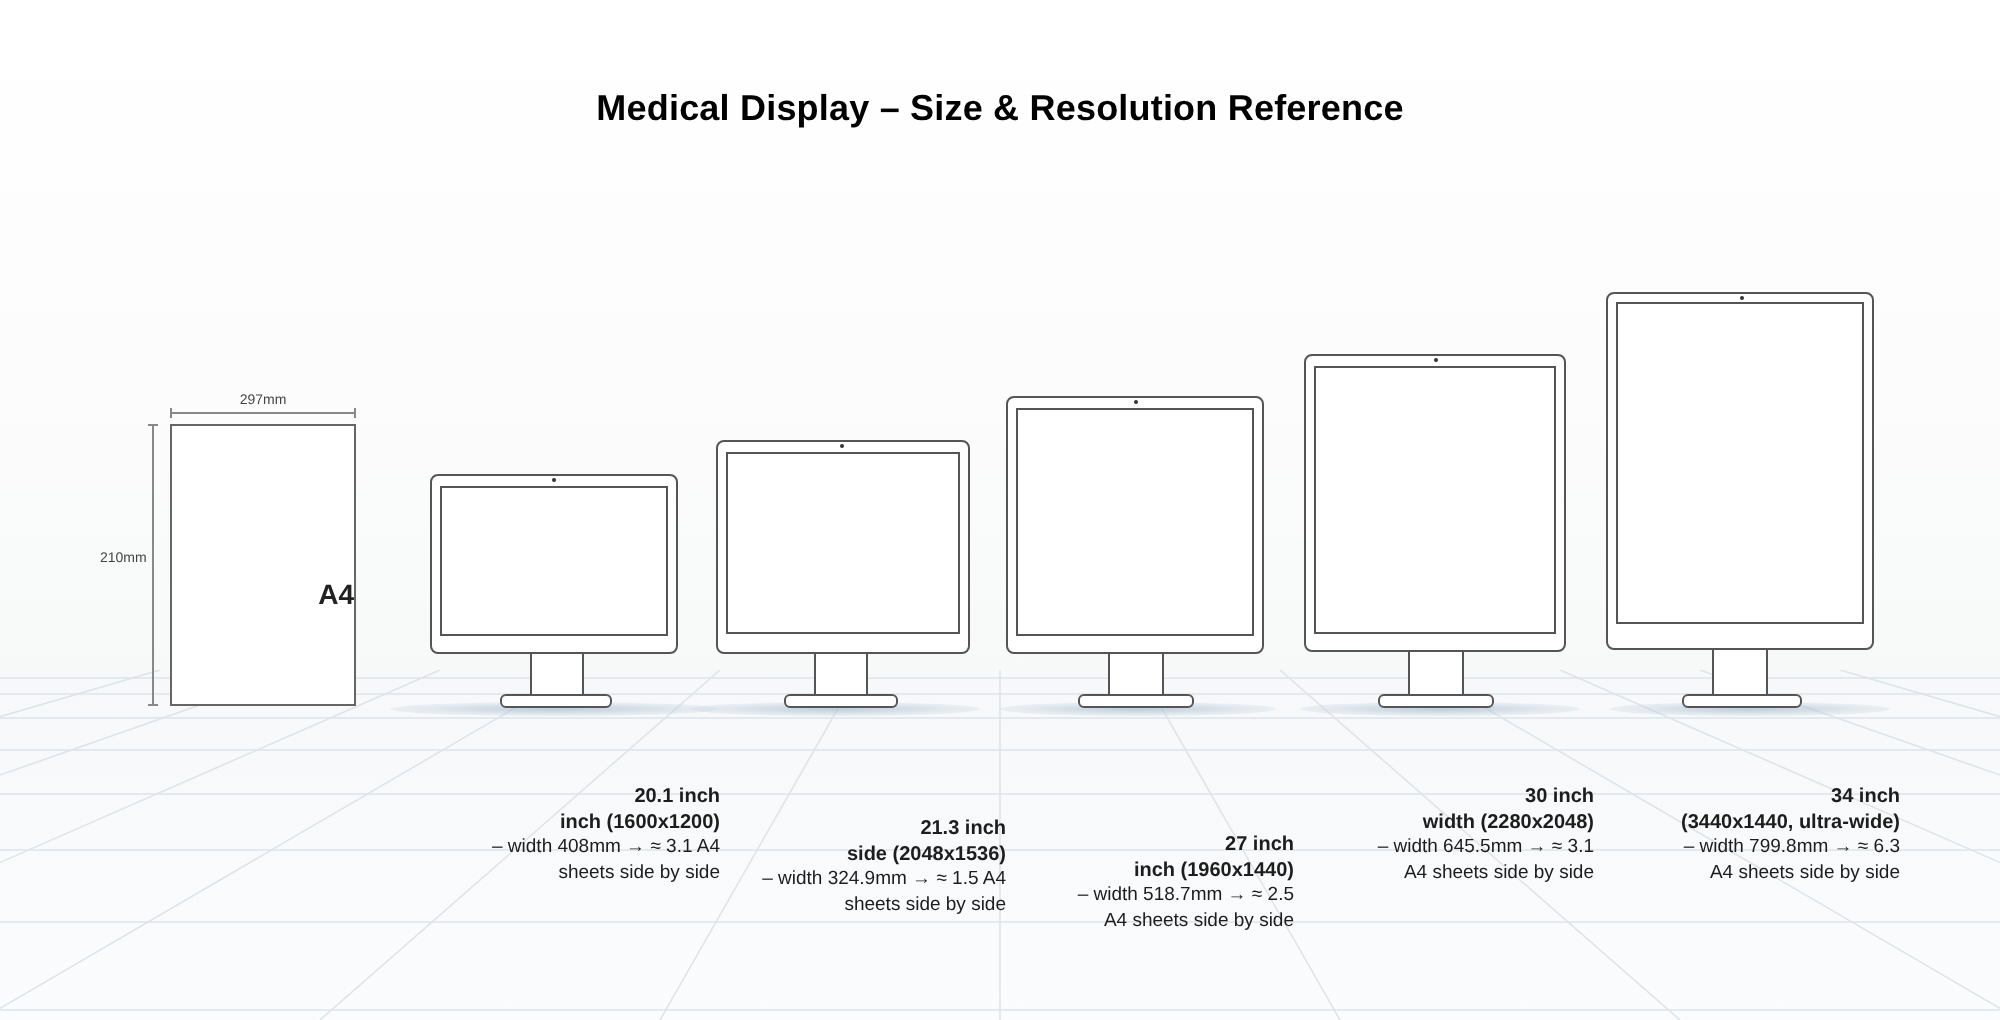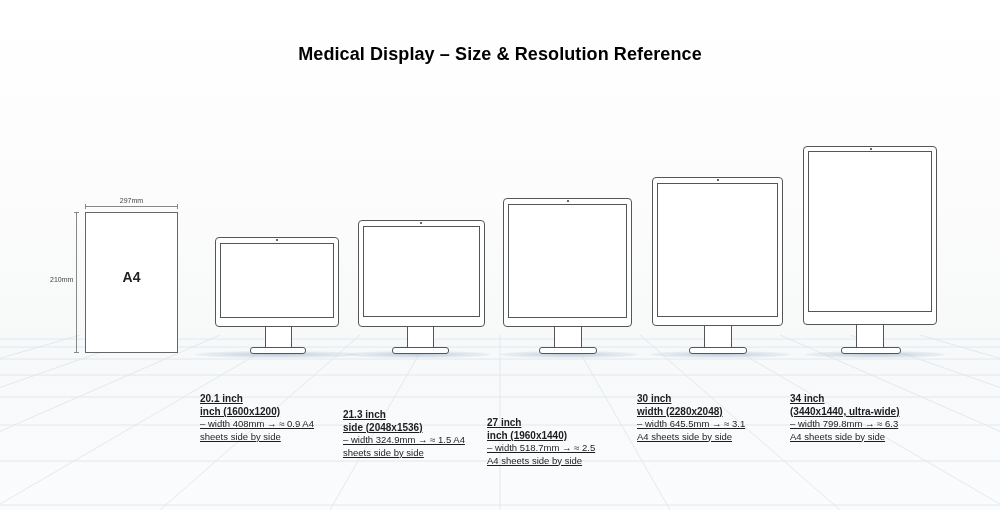--- a/index.html
+++ b/index.html
@@ -21,21 +21,21 @@
   .title {
     position:absolute; left:0; top:44px; width:1000px; text-align:center;
     font-size:18px; font-weight:bold; color:#000000; letter-spacing:0.1px;
   }
   
   .a4 {
     position:absolute; left:85px; top:212px; width:93px; height:141px;
     border:1px solid #666; background:#fff; box-sizing:border-box;
   }
   .a4-label {
-    position:absolute; left:0; top:56px; width:100%; text-align:center;
+    position:absolute; left:0; top:76px; width:100%; text-align:right;
     font-size:14px; font-weight:bold; color:#222;
   }
   .dim-h {
     position:absolute; left:85px; top:206px; width:93px; height:1px; background:#888;
   }
   .dim-h::before, .dim-h::after {
     content:""; position:absolute; top:-2px; width:1px; height:5px; background:#888;
   }
   .dim-h::before { left:0; } .dim-h::after { right:0; }
   .dim-h-label {
@@ -67,22 +67,22 @@
   .m-cam {
     position:absolute; width:2px; height:2px; border-radius:50%; background:#333;
   }
   .m-neck {
     position:absolute; border-left:1.5px solid #555; border-right:1.5px solid #555; background:#fff; box-sizing:border-box;
   }
   .m-base {
     position:absolute; height:7px; border:1.5px solid #555; border-radius:3px; background:#fff; box-sizing:border-box;
   }
   .caption {
-    position:absolute; top:393px; width:160px; text-align:left;
-    font-size:9.5px; line-height:12.5px; color:#1d1d1d;text-decoration:underline;
+    position:absolute; top:393px; width:160px; text-align:right;
+    font-size:9.5px; line-height:12.5px; color:#1d1d1d;
   }
   .caption .c-title { font-weight:bold; font-size:10px; }
   .caption .c-res { font-weight:bold; font-size:10px; }
 </style>
 </head>
 <body>
 
 <div class="bg-sky"></div>
 
 <div class="floor">
@@ -164,21 +164,21 @@
   <div class="m-frame" style="left:803px; top:146px; width:134px; height:179px;"></div>
   <div class="m-screen" style="left:808px; top:151px; width:124px; height:161px;"></div>
   <div class="m-cam" style="left:870px; top:148px;"></div>
   <div class="m-neck" style="left:856px; top:325px; width:28px; height:23px;"></div>
   <div class="m-base" style="left:841px; top:347px; width:60px;"></div>
 </div>
 
 <div class="caption" style="left:200px;">
   <div class="c-title">20.1 inch</div>
   <div class="c-res">inch (1600x1200)</div>
-  <div>– width 408mm → ≈ 0.9 A4</div>
+  <div>– width 408mm → ≈ 3.1 A4</div>
   <div>sheets side by side</div>
 </div>
 
 <div class="caption" style="left:343px;margin-top:16px;">
   <div class="c-title">21.3 inch</div>
   <div class="c-res">side (2048x1536)</div>
   <div>– width 324.9mm → ≈ 1.5 A4</div>
   <div>sheets side by side</div>
 </div>
 

